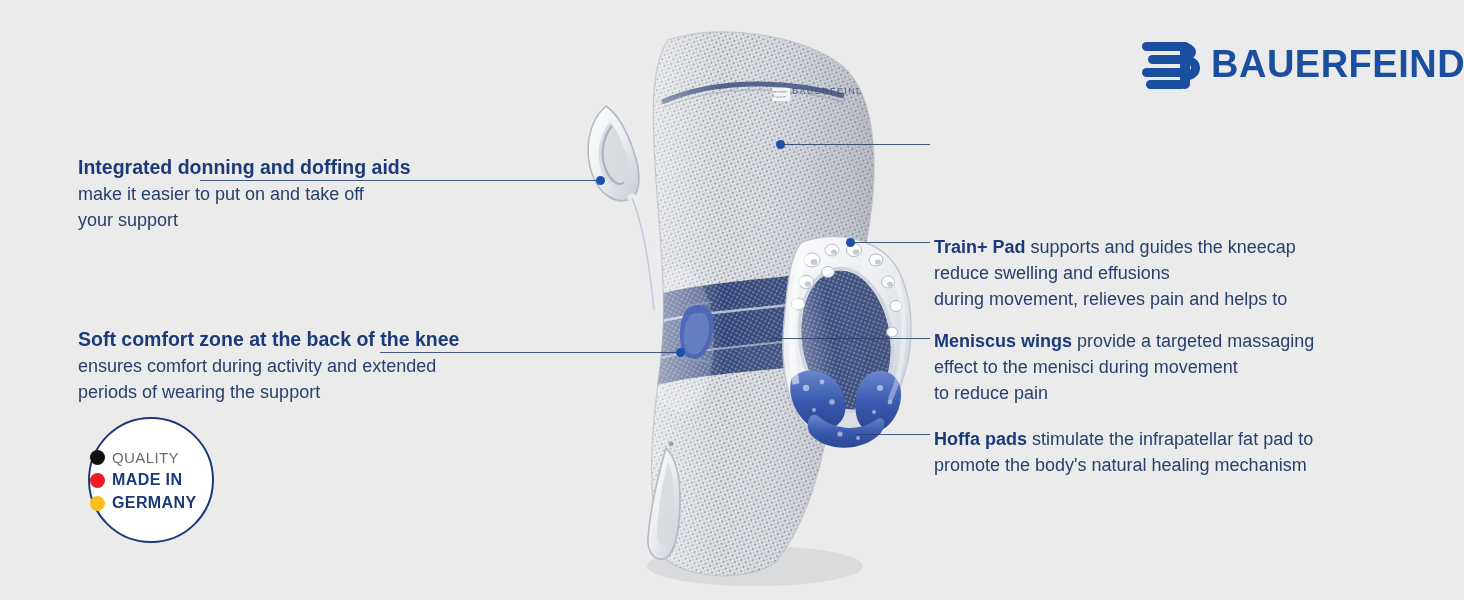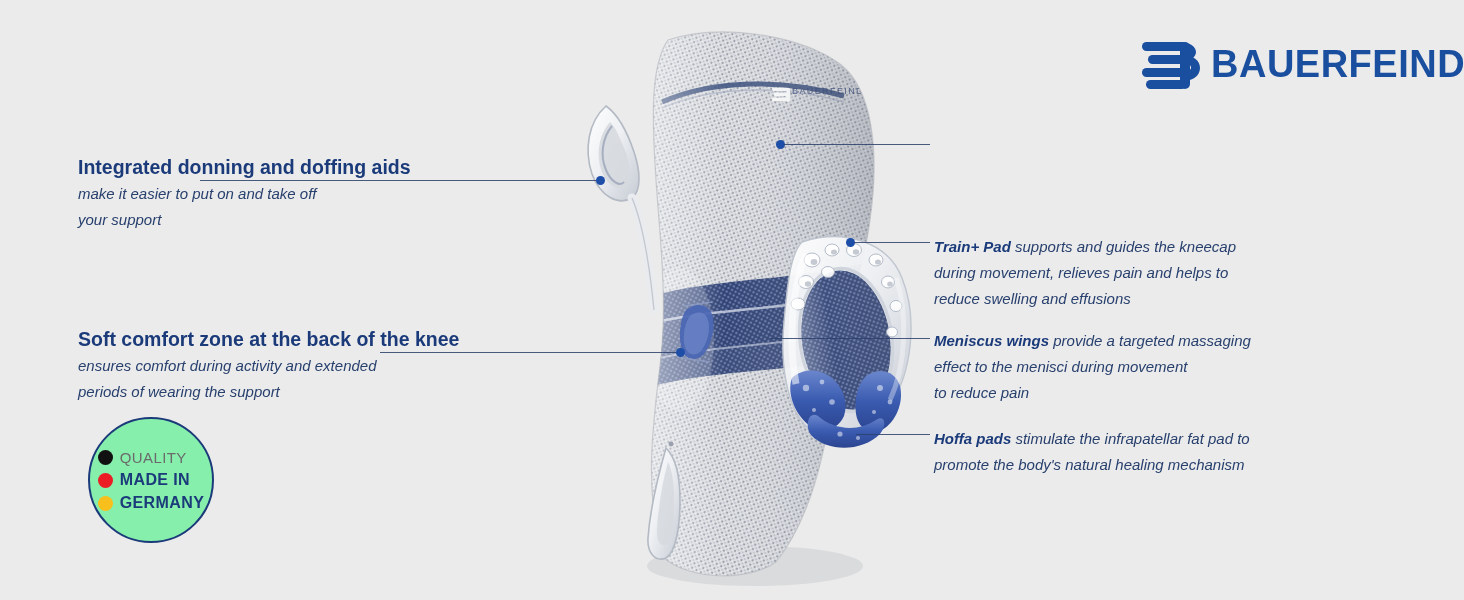--- a/index.html
+++ b/index.html
@@ -6,40 +6,40 @@
   html, body {
     width: 1464px; height: 600px;
     background: #ebebeb;
     font-family: "Liberation Sans", sans-serif;
     overflow: hidden;
   }
   .stage { position: relative; width: 1464px; height: 528px; background: #ebebeb; }
 
   
   .callout { position: absolute; color: #1b3a6b; }
-  .callout .line { font-size: 15px; line-height: 26px; white-space: nowrap; color: #28406e; font-style: italic; }
+  .callout .line { font-size: 18px; line-height: 26px; white-space: nowrap; color: #28406e; }
   .callout .hd   { font-weight: bold; font-size: 19.5px; line-height: 27px; white-space: nowrap; color: #1a3a7a; margin-top: 40px; }
   .callout .line b { font-weight: bold; color: #1a3a7a; }
   .callout.left  { text-align: left; }
   .callout.right { text-align: left; }
 
   
   .leader { position: absolute; height: 1px; background: #2b3f6b; opacity: .85; }
   .leaddot { position: absolute; width: 9px; height: 9px; border-radius: 50%; background: #1d4ea8; }
 
   
   .logo { position: absolute; left: 1142px; top: 38px; display: flex; align-items: center; gap: 9px; }
   .logo-word { font-size: 38px; font-weight: bold; letter-spacing: .5px; color: #1a4fa0; font-family: "Liberation Sans", sans-serif; }
 
   
   .seal {
     position: absolute; left: 88px; top: 417px;
     width: 126px; height: 126px; border-radius: 50%;
-    border: 2px solid #1b3a7a; background: #86efac;
-    display: flex; align-items: center; justify-content: center;
+    border: 2px solid #1b3a7a; background: #ffffff;
+    display: flex; align-items: center; justify-content: flex-start;
   }
   .seal-rows { display: flex; flex-direction: column; gap: 2px; }
   .seal-row { display: flex; align-items: center; gap: 7px; height: 21px; }
   .seal-dot { width: 15px; height: 15px; border-radius: 50%; flex: none; }
   .seal-txt { font-size: 16px; letter-spacing: .4px; }
   .seal-txt.q { color: #6b6b6b; font-weight: normal; font-size: 15px; }
   .seal-txt.b { color: #1b3a7a; font-weight: bold; }
 
   
   .product { position: absolute; left: 540px; top: 10px; width: 420px; height: 580px; }
@@ -236,22 +236,22 @@
 
   <div class="leaddot" style="left:776px; top:140px;"></div>
   <div class="leader" style="left:784px; top:144px; width:146px;"></div>
 
   <div class="leaddot" style="left:846px; top:238px;"></div>
   <div class="leader" style="left:854px; top:242px; width:76px;"></div>
   <div class="callout right" style="left:934px; top:234px;">
     <div class="line">
       <b>Train+ Pad</b><span> supports and guides the kneecap</span>
     </div>
+    <div class="line">reduce swelling and effusions</div>
     <div class="line">during movement, relieves pain and helps to</div>
-    <div class="line">reduce swelling and effusions</div>
   </div>
 
   <div class="leader" style="left:770px; top:338px; width:160px;"></div>
   <div class="callout right" style="left:934px; top:328px;">
     <div class="line">
       <b>Meniscus wings</b><span> provide a targeted massaging</span>
     </div>
     <div class="line">effect to the menisci during movement</div>
     <div class="line">to reduce pain</div>
   </div>

